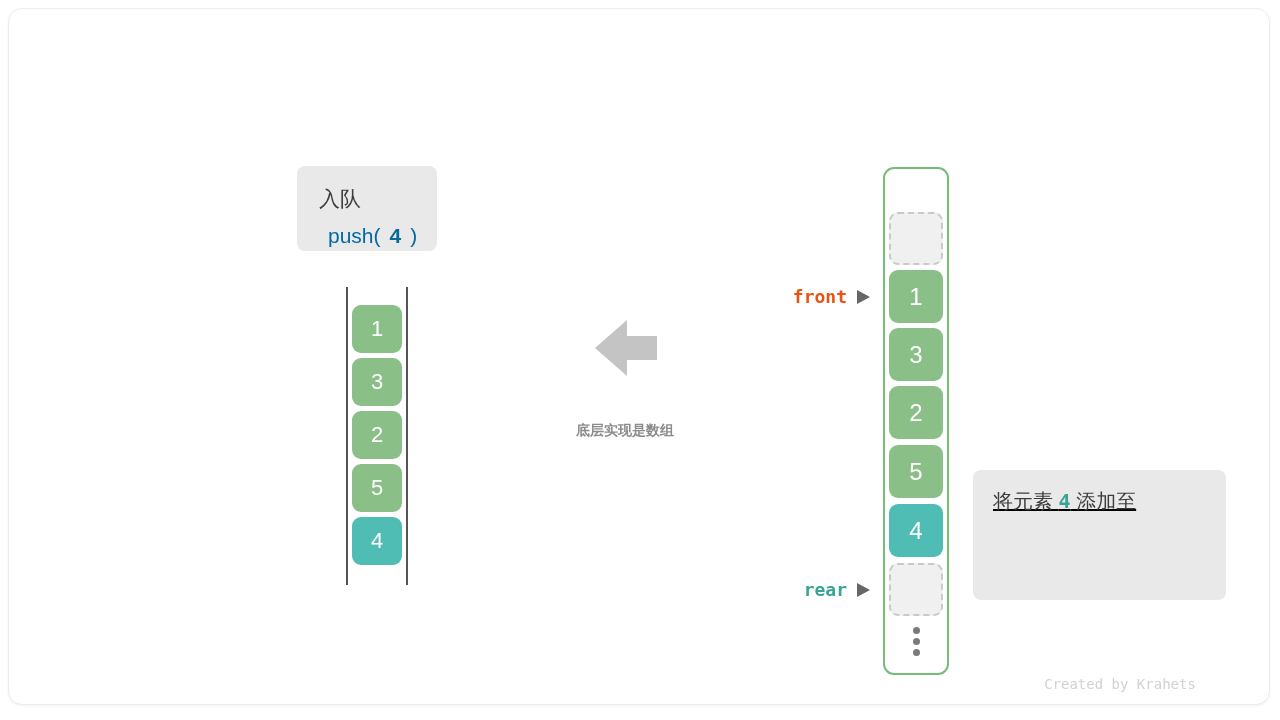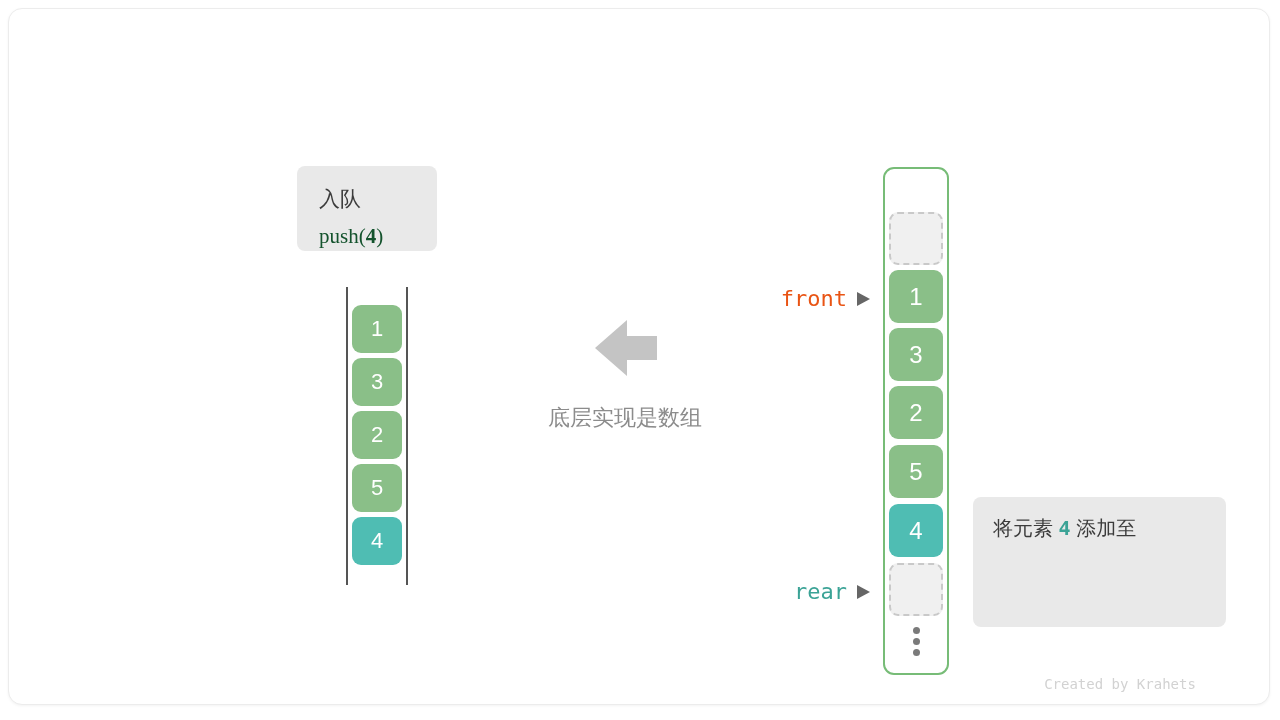--- a/index.html
+++ b/index.html
@@ -12,60 +12,60 @@
 
   
   .note-card{position:absolute;background:#e9e9e9;border-radius:8px;box-sizing:border-box;}
   .nline{white-space:pre;color:#3c3c3c;}
   .code{font-family:"DejaVu Sans Mono",monospace;font-weight:bold;color:#3ba396;}
   .codedark{font-family:"DejaVu Sans Mono",monospace;color:#3c3c3c;}
 
   
   #push-label{left:297px;top:166px;width:140px;height:85px;padding:14px 0 0 22px;}
   #push-label .nline{font-size:21px;line-height:37px;}
-  #push-label .mono{font-family:Liberation Serif, serif;font-size:21px;color:#14532d;}
+  #push-label .mono{font-family:Liberation Sans, sans-serif;font-size:21px;color:#0369a1;margin-left:9px;}
 
   
   .rail{position:absolute;width:2px;background:#555555;top:287px;height:298px;}
   #rail-left{left:346px;}
   #rail-right{left:406px;}
   .cell{position:absolute;width:50px;height:48px;border-radius:9px;
         display:flex;align-items:center;justify-content:center;
         color:#ffffff;font-size:22px;font-family:"Liberation Sans",sans-serif;}
   .green{background:#8abf88;}
   .teal{background:#4fbdb3;}
 
   
   #big-arrow{position:absolute;left:593px;top:318px;width:66px;height:60px;}
-  #center-caption{position:absolute;left:460px;top:398px;width:330px;text-align:center;
-                  color:#8c8c8c;font-size:22px;font-weight:normal;line-height:40px;}
+  #center-caption{position:absolute;left:460px;top:410px;width:330px;text-align:center;
+                  color:#8c8c8c;font-size:14px;font-weight:bold;line-height:40px;}
 
   
   .ptr{position:absolute;display:flex;align-items:center;}
-  .ptr .lbl{font-family:"DejaVu Sans Mono",monospace;font-weight:normal;font-size:22px;}
+  .ptr .lbl{font-family:"DejaVu Sans Mono",monospace;font-weight:bold;font-size:18px;}
   .ptr .tri{margin-left:10px;width:0;height:0;border-top:7px solid transparent;
             border-bottom:7px solid transparent;border-left:13px solid #666666;}
   #front-ptr{left:700px;top:286px;width:170px;justify-content:flex-end;}
   #front-ptr .lbl{color:#e95414;}
   #rear-ptr{left:700px;top:579px;width:170px;justify-content:flex-end;}
   #rear-ptr .lbl{color:#3ba396;}
 
   
   #queue{position:absolute;left:883px;top:167px;width:66px;height:508px;
          border:2px solid #77bc77;border-radius:11px;box-sizing:border-box;}
   .slot{position:absolute;left:4px;width:54px;height:53px;border-radius:9px;
         display:flex;align-items:center;justify-content:center;
         color:#ffffff;font-size:24px;}
   .empty{background:#f0f0f0;border:2px dashed #c9c9c9;box-sizing:border-box;}
   .dots{position:absolute;left:0;width:62px;display:flex;flex-direction:column;
         align-items:center;justify-content:center;}
   .dots i{display:block;width:7px;height:7px;border-radius:50%;background:#7a7a7a;margin:2px 0;}
 
   
-  #note-box{left:973px;top:497px;width:253px;height:130px;padding:14px 0 0 20px;}
+  #note-box{left:973px;top:470px;width:253px;height:130px;padding:14px 0 0 20px;text-decoration:underline;}
   #note-box .nline{font-size:20px;line-height:34px;}
 
   
   #credit{position:absolute;left:1000px;top:676px;width:240px;text-align:center;
           font-family:"DejaVu Sans Mono",monospace;font-size:14px;color:#d2d2d2;}
 </style>
 </head>
 <body>
 
 <div class="canvas">

